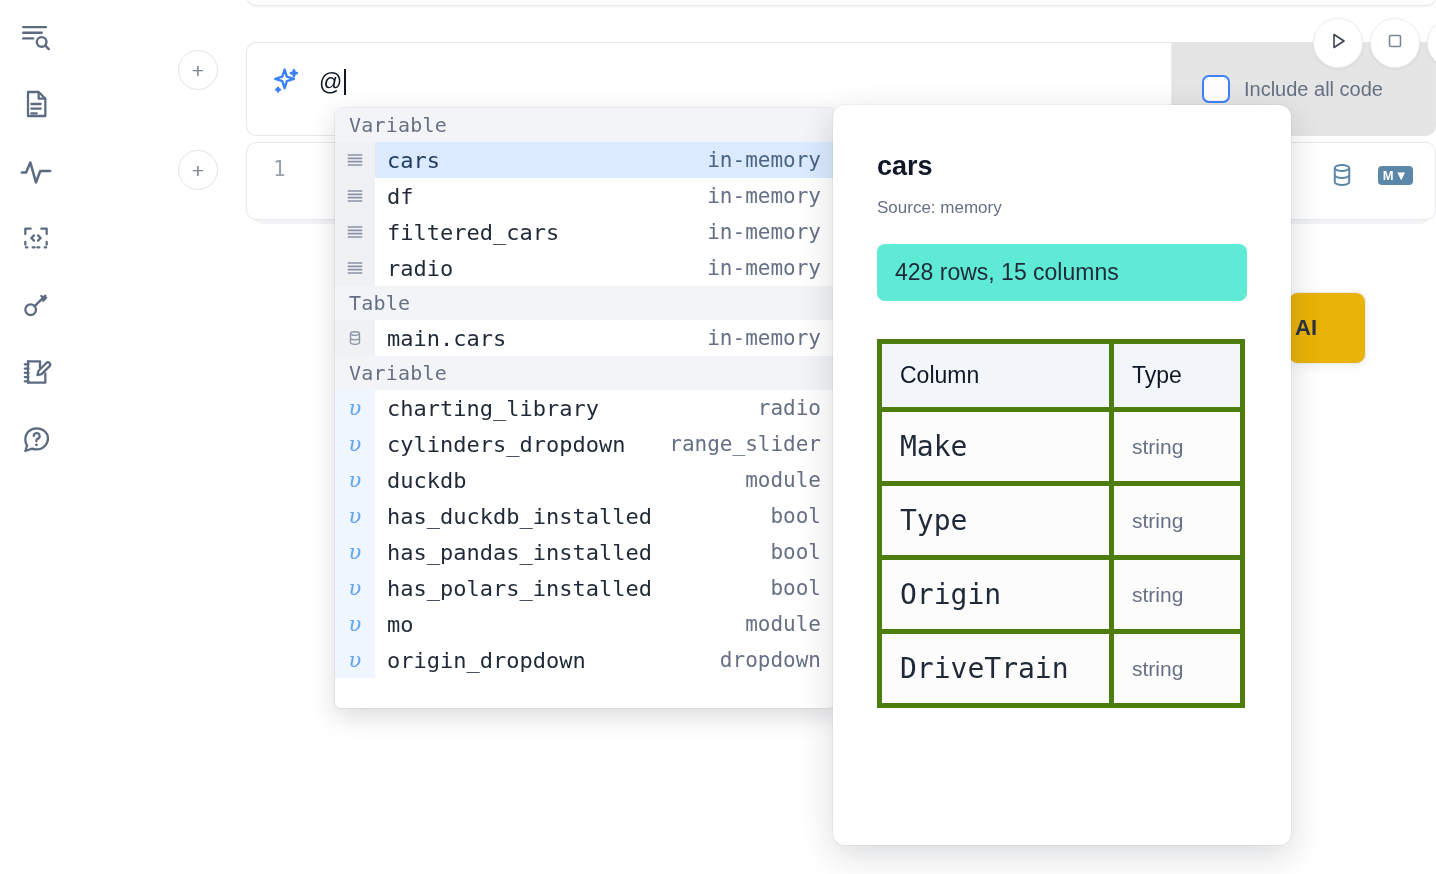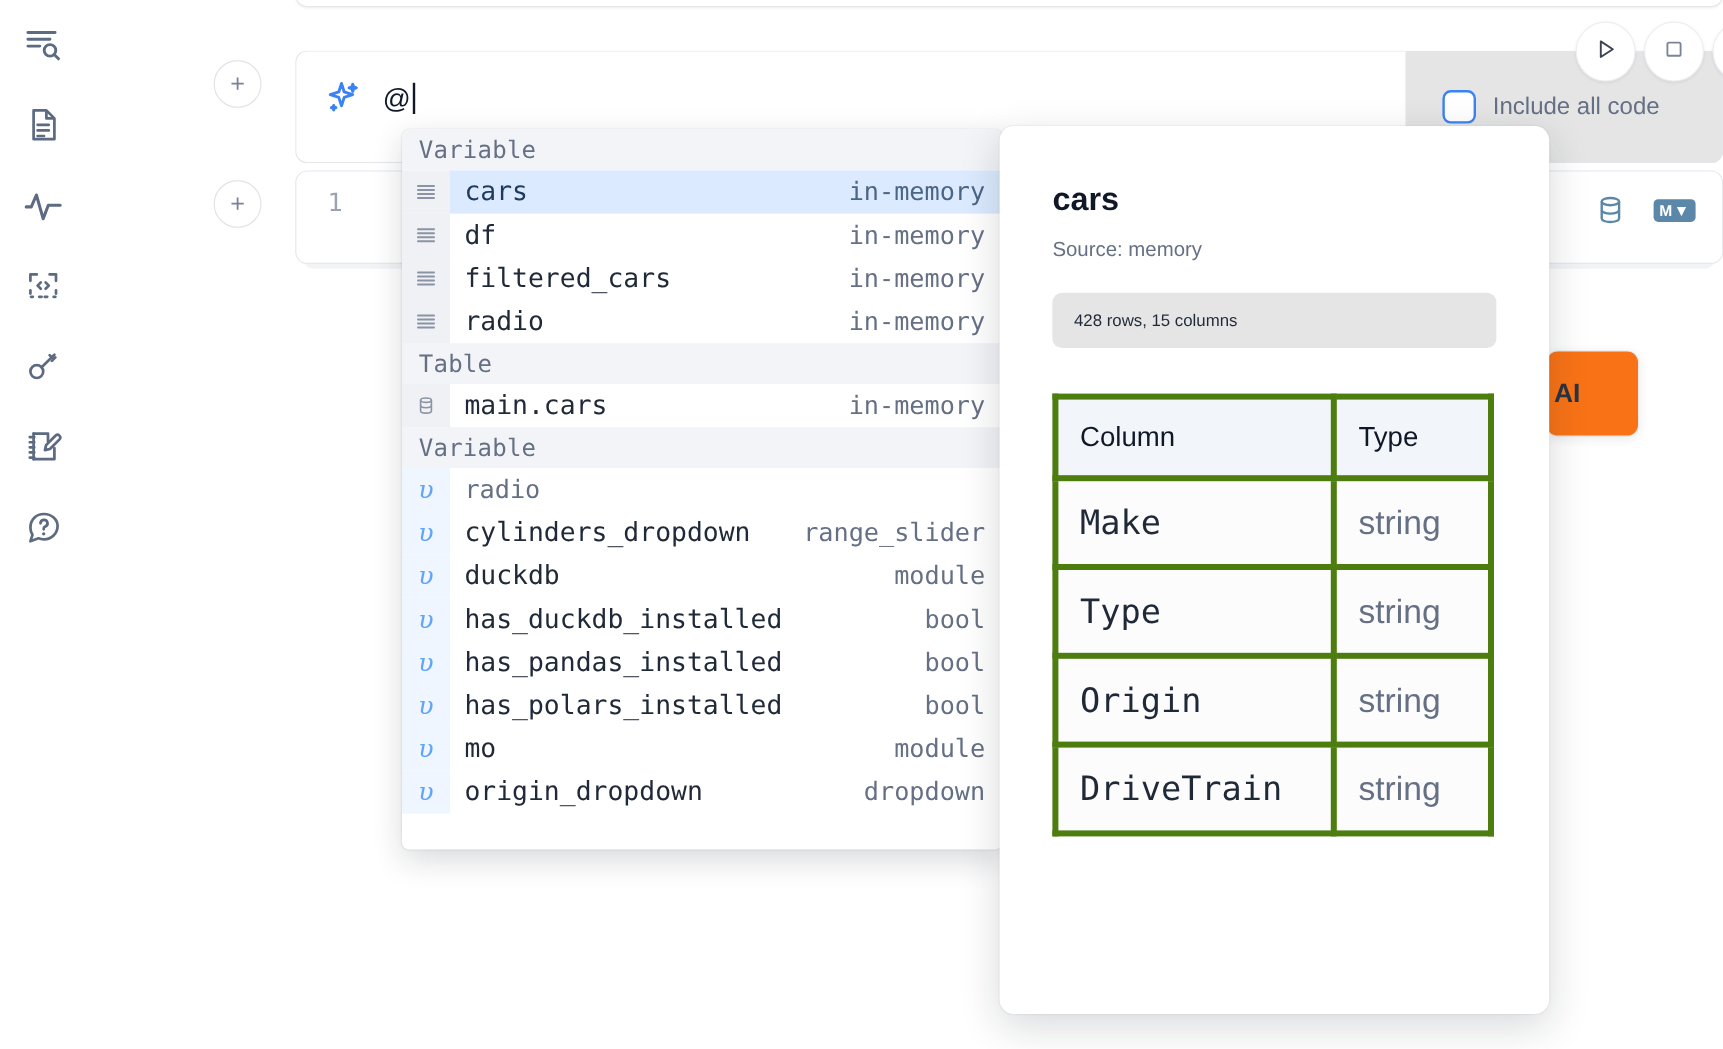--- a/index.html
+++ b/index.html
@@ -124,21 +124,21 @@
     background: #5b87a8; color: #fff; border-radius: 4px;
     font-size: 13px; font-weight: 700; font-family: "Liberation Sans", sans-serif;
     padding: 3px 5px; line-height: 1; display: flex; align-items: center; gap: 1px;
     letter-spacing: .3px;
   }
 
   
   .ai-chip {
     position: absolute; left: 1288px; top: 292px;
     width: 78px; height: 72px;
-    background: #f97316; border: 1px solid #e8eaee;
+    background: #eab308; border: 1px solid #e8eaee;
     border-radius: 10px;
     box-shadow: 0 2px 8px rgba(16,24,40,.07);
     display: flex; align-items: center; justify-content: flex-start;
     padding-left: 6px;
     font-size: 22px; font-weight: 600; color: #2a3342;
     overflow: hidden;
   }
 
   
   .ac {
@@ -182,38 +182,38 @@
     position: absolute; left: 833px; top: 105px;
     width: 458px; height: 740px;
     background: #fff; border-radius: 12px;
     box-shadow: 0 10px 34px rgba(16,24,40,.16), 0 0 0 1px rgba(16,24,40,.04);
     padding: 46px 44px 0 44px;
     overflow: hidden;
   }
   .pv-title { font-size: 27px; font-weight: 700; color: #101828; }
   .pv-source { margin-top: 16px; font-size: 17px; color: #667085; }
   .pv-badge {
-    margin-top: 26px; background: #e5e5e5; border-radius: 8px;
-    padding: 15px 18px; font-size: 14px; color: #1f2937;
+    margin-top: 26px; background: #5eead4; border-radius: 8px;
+    padding: 15px 18px; font-size: 23px; color: #1f2937;
   }
   .pv-table {
     margin-top: 38px; width: 368px;
     border-collapse: collapse;
     border: 1px solid #e4e7ec;
   }
   .pv-table th, .pv-table td {
     border: 5px solid #4d7c0f; text-align: left;
     padding: 18px 18px 18px 18px;
   }
   .pv-table th { background: #f2f5f9; font-weight: 400; font-size: 23px; color: #101828; }
   .pv-table td.col {
     font-family: "DejaVu Sans Mono", monospace; font-size: 28px; color: #1f2937;
     background: #fcfcfd;
   }
-  .pv-table td.typ { font-size: 28px; color: #667085; background: #fcfcfd; }
+  .pv-table td.typ { font-size: 21px; color: #667085; background: #fcfcfd; }
   .pv-col-w { width: 232px; }
 </style>
 </head>
 <body>
 
 <div class="root">
 
   <div class="rail">
     <div class="rail-btn">
       <span>
@@ -404,20 +404,21 @@
         </div>
         <div class="ac-label-wrap">
           <span class="ac-name">main.cars</span>
           <span class="ac-type">in-memory</span>
         </div>
       </div>
       <div class="ac-section">Variable</div>
       <div class="ac-row">
         <div class="ac-gutter var">υ</div>
         <div class="ac-label-wrap">
+          <span class="ac-name">charting_library</span>
           <span class="ac-type">radio</span>
         </div>
       </div>
       <div class="ac-row">
         <div class="ac-gutter var">υ</div>
         <div class="ac-label-wrap">
           <span class="ac-name">cylinders_dropdown</span>
           <span class="ac-type">range_slider</span>
         </div>
       </div>

